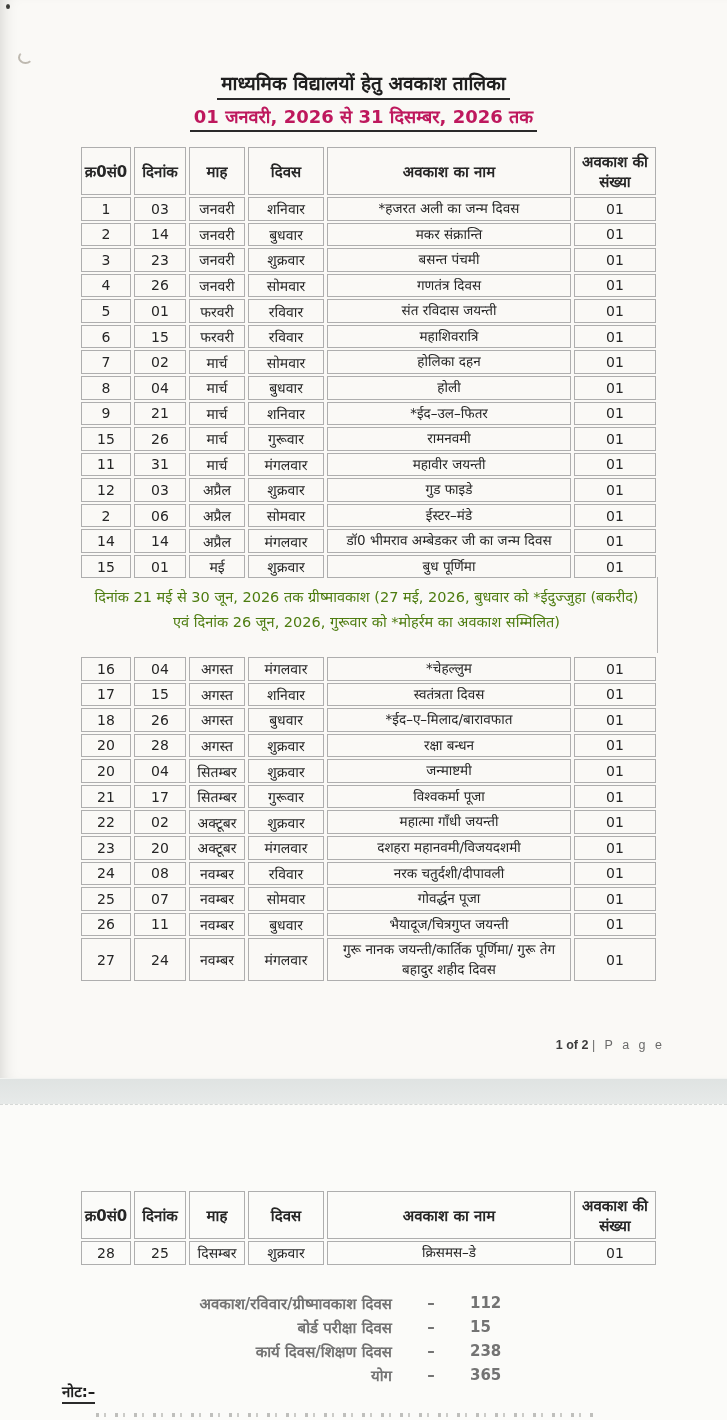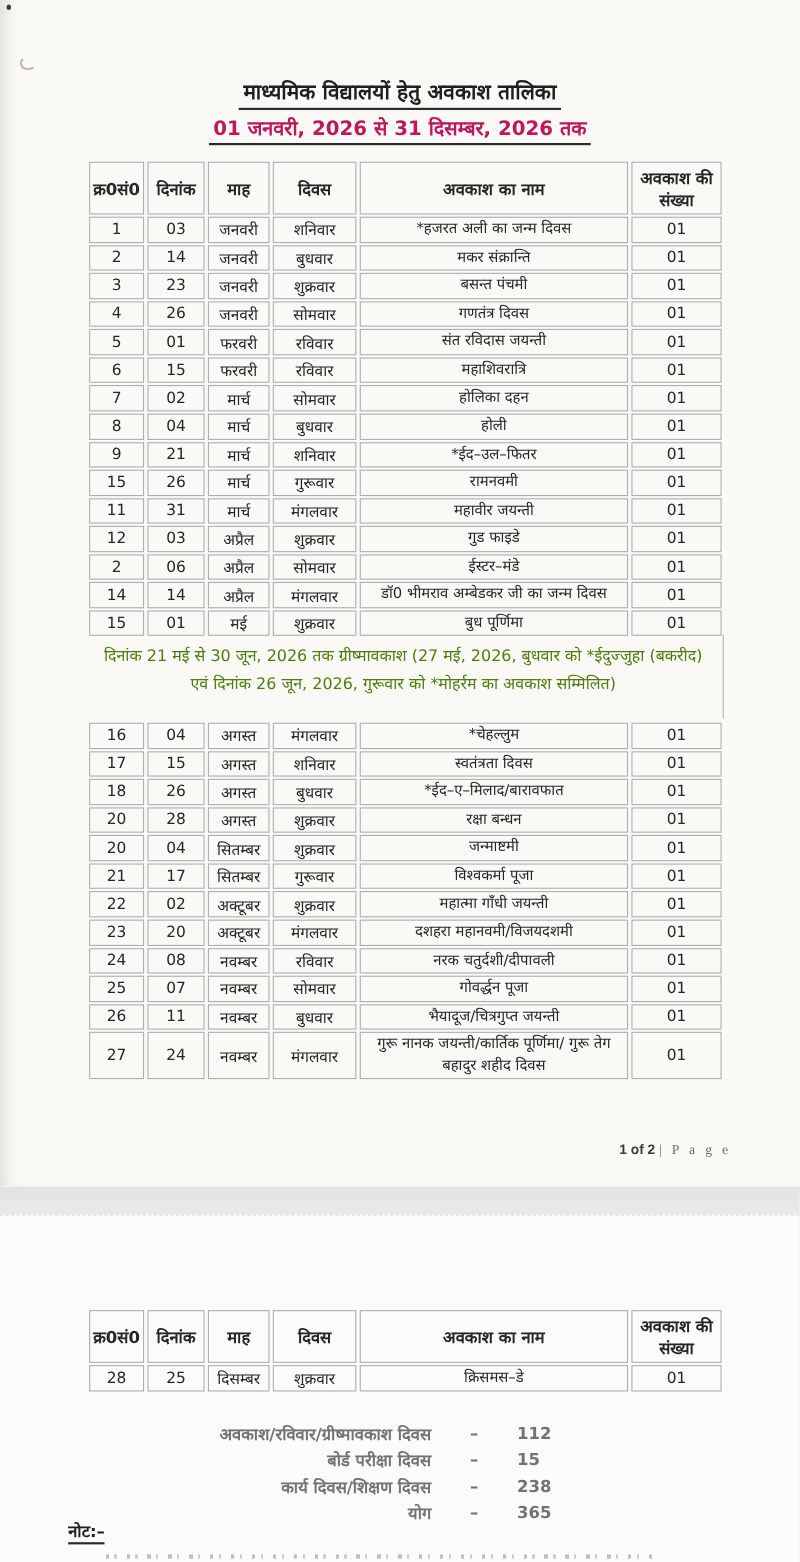--- a/index.html
+++ b/index.html
@@ -65,21 +65,21 @@
     border-right:1px solid #b3b3b3;
     font-size:14.5px; line-height:1.7; text-align:center; color:#4d7c0f;
     padding:8px 14px 0 10px;
   }
 
   .footer {
     position:absolute; top:1038px; left:0; width:665px; text-align:right;
     font-family:"Liberation Sans", sans-serif; font-size:12.5px; color:#4c4c4c;
   }
   .footer .num { font-weight:700; color:#3d3d3d; }
-  .footer .pg { letter-spacing:3px; color:#6a6a6a;font-family:Liberation Serif, serif; }
+  .footer .pg { letter-spacing:3px; color:#6a6a6a; }
 
   table.summary { position:absolute; top:186px; left:58px; border-collapse:collapse; }
   table.summary td { font-size:15px; font-weight:700; color:#737373; padding:2px 0; height:24px; }
   table.summary td:nth-child(1){ width:334px; text-align:right; }
   table.summary td:nth-child(2){ width:78px; text-align:center; }
   table.summary td:nth-child(3){ width:92px; text-align:left; }
 
   .note-heading {
     position:absolute; top:276px; left:62px;
     font-size:15px; font-weight:700; color:#1f1f1f;

